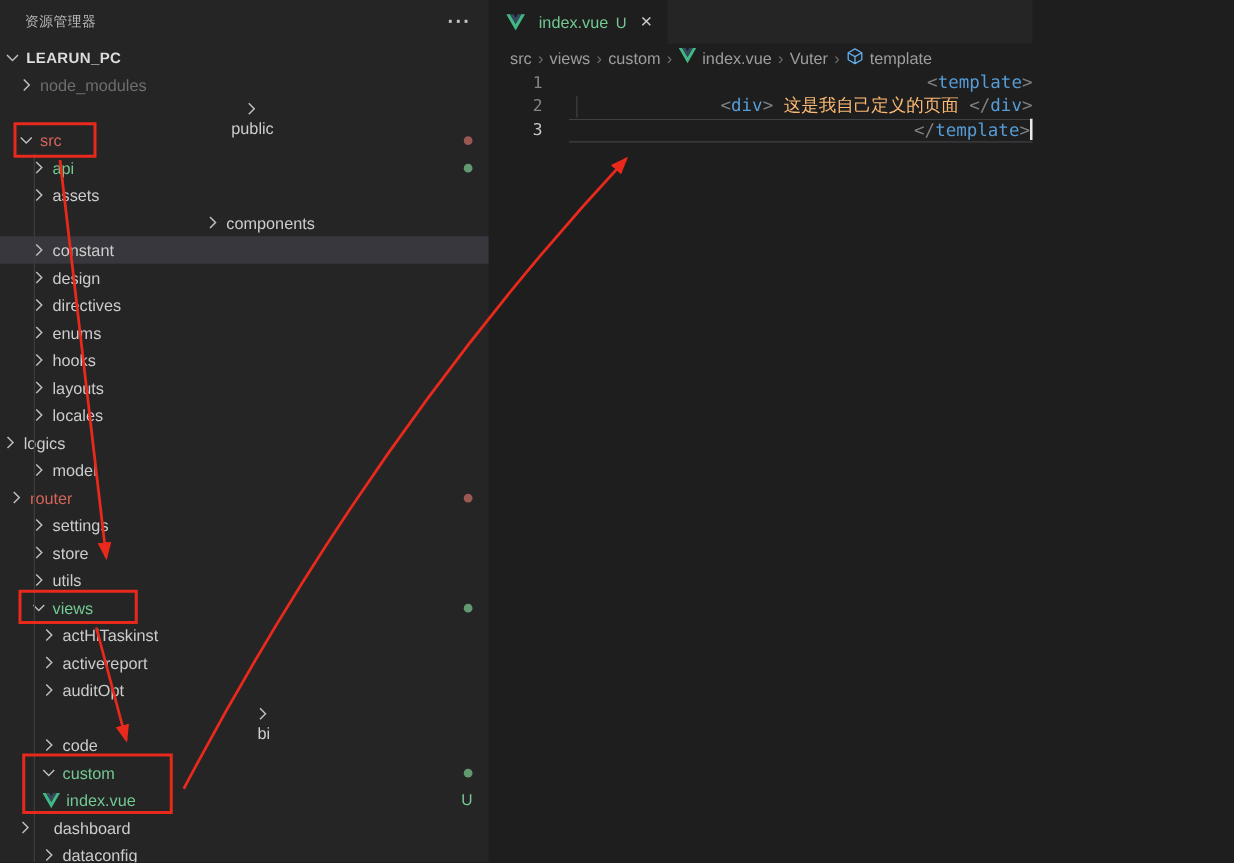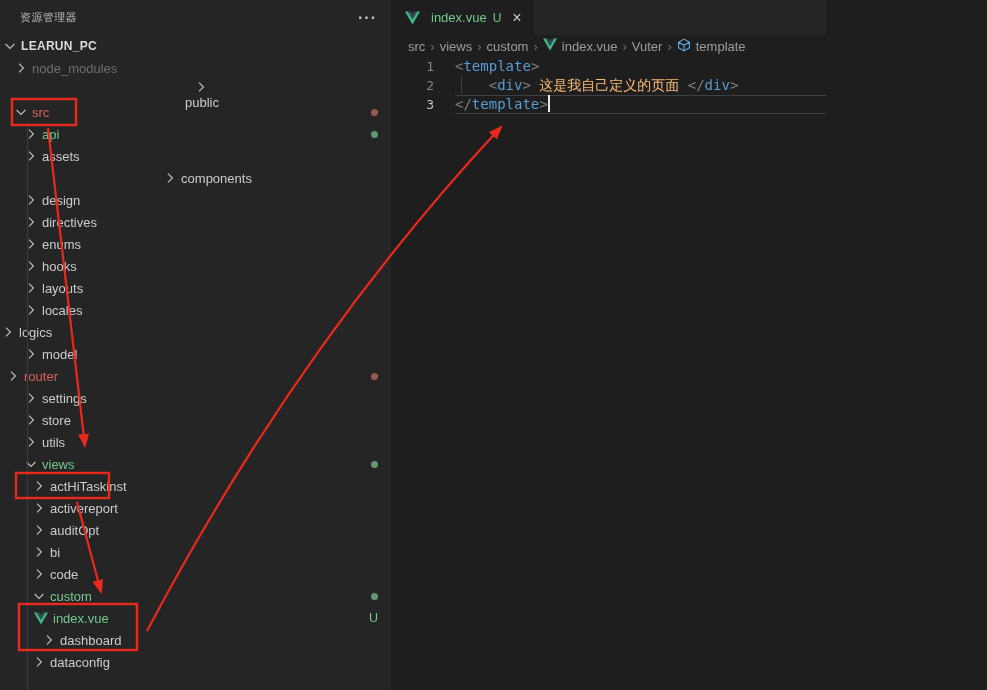--- a/index.html
+++ b/index.html
@@ -43,21 +43,21 @@
   .tab-label { font-size: 13px; color: #73c991; }
   .tab-badge { font-size: 12px; color: #73c991; }
   .tab-close { color: #cccccc; font-size: 16px; line-height: 1; margin-left: 5px; cursor: pointer; }
   .breadcrumbs { height: 22px; flex: 0 0 22px; display: flex; align-items: center; padding-left: 17px; font-size: 13px; color: #9d9d9d; }
   .bc-item { display: inline-flex; align-items: center; gap: 5px; cursor: pointer; }
   .bc-sep { color: #6f6f6f; padding: 0 5px; font-size: 13px; }
   .code { font-family: "DejaVu Sans Mono", "Liberation Mono", monospace; font-size: 14px; position: relative; }
   .line { display: flex; height: 19px; line-height: 19px; }
   .gutter { width: 64px; flex: 0 0 64px; padding-right: 21px; text-align: right; color: #858585; font-size: 13px; }
   .line.current .gutter { color: #c6c6c6; }
-  .line-content { flex: 1; white-space: pre; position: relative; }
+  .line-content { flex: 1; white-space: pre; position: relative; text-align: right; }
   .line.current .line-content { box-shadow: inset 0 1px 0 #3f4045, inset 0 -1px 0 #3f4045; }
   .tok-p { color: #808080; }
   .tok-t { color: #569cd6; }
   .tok-x { color: #fdba74; }
   .code-guide { position: absolute; left: 6px; top: 1px; width: 1px; height: 17px; background: #404040; }
   .cursor { display: inline-block; width: 2px; height: 17px; background: #eaeaea; vertical-align: -3px; }
 
   
   .annotations { position: absolute; left: 0; top: 0; width: 987px; height: 690px; pointer-events: none; }
 </style>
@@ -127,20 +127,28 @@
           <span class="c-default">assets</span>
         </div>
         <div class="row" style="padding-left: 23px; justify-content: center;">
           <span class="chev">
             <svg width="16" height="16" viewBox="0 0 16 16">
               <path d="M6 3.6 L10.4 8 L6 12.4" fill="none" stroke="#bdbdbd" stroke-width="1.2"></path>
             </svg>
           </span>
           <span class="c-default">components</span>
         </div>
+        <div class="row selected" style="padding-left: 23px;">
+          <span class="chev">
+            <svg width="16" height="16" viewBox="0 0 16 16">
+              <path d="M6 3.6 L10.4 8 L6 12.4" fill="none" stroke="#bdbdbd" stroke-width="1.2"></path>
+            </svg>
+          </span>
+          <span class="c-default">constant</span>
+        </div>
         <div class="row" style="padding-left: 23px;">
           <span class="chev">
             <svg width="16" height="16" viewBox="0 0 16 16">
               <path d="M6 3.6 L10.4 8 L6 12.4" fill="none" stroke="#bdbdbd" stroke-width="1.2"></path>
             </svg>
           </span>
           <span class="c-default">design</span>
         </div>
         <div class="row" style="padding-left: 23px;">
           <span class="chev">
@@ -261,21 +269,21 @@
           <span class="c-default">activereport</span>
         </div>
         <div class="row" style="padding-left: 31px;">
           <span class="chev">
             <svg width="16" height="16" viewBox="0 0 16 16">
               <path d="M6 3.6 L10.4 8 L6 12.4" fill="none" stroke="#bdbdbd" stroke-width="1.2"></path>
             </svg>
           </span>
           <span class="c-default">auditOpt</span>
         </div>
-        <div class="row" style="padding-left: 31px;">
+        <div class="row" style="padding-left: 31px; flex-direction: column;">
           <span class="chev">
             <svg width="16" height="16" viewBox="0 0 16 16">
               <path d="M6 3.6 L10.4 8 L6 12.4" fill="none" stroke="#bdbdbd" stroke-width="1.2"></path>
             </svg>
           </span>
           <span class="c-default">bi</span>
         </div>
         <div class="row" style="padding-left: 31px;">
           <span class="chev">
             <svg width="16" height="16" viewBox="0 0 16 16">
@@ -300,21 +308,21 @@
             <svg width="14" height="13" viewBox="0 0 24 21">
               <path fill="#41b883" d="M0 0 L12 20.8 L24 0 H19.2 L12 12.5 L4.8 0 Z"></path>
               <path fill="#35495e" d="M4.8 0 L12 12.5 L19.2 0 H14.6 L12 4.6 L9.4 0 Z"></path>
             </svg>
           </span>
           <span class="c-green">index.vue</span>
           <span class="badge-wrap">
             <span class="badge-u">U</span>
           </span>
         </div>
-        <div class="row" style="padding-left: 41px;">
+        <div class="row" style="padding-left: 12px; gap: 12px;">
           <span class="chev">
             <svg width="16" height="16" viewBox="0 0 16 16">
               <path d="M6 3.6 L10.4 8 L6 12.4" fill="none" stroke="#bdbdbd" stroke-width="1.2"></path>
             </svg>
           </span>
           <span class="c-default">dashboard</span>
         </div>
         <div class="row" style="padding-left: 31px;">
           <span class="chev">
             <svg width="16" height="16" viewBox="0 0 16 16">

